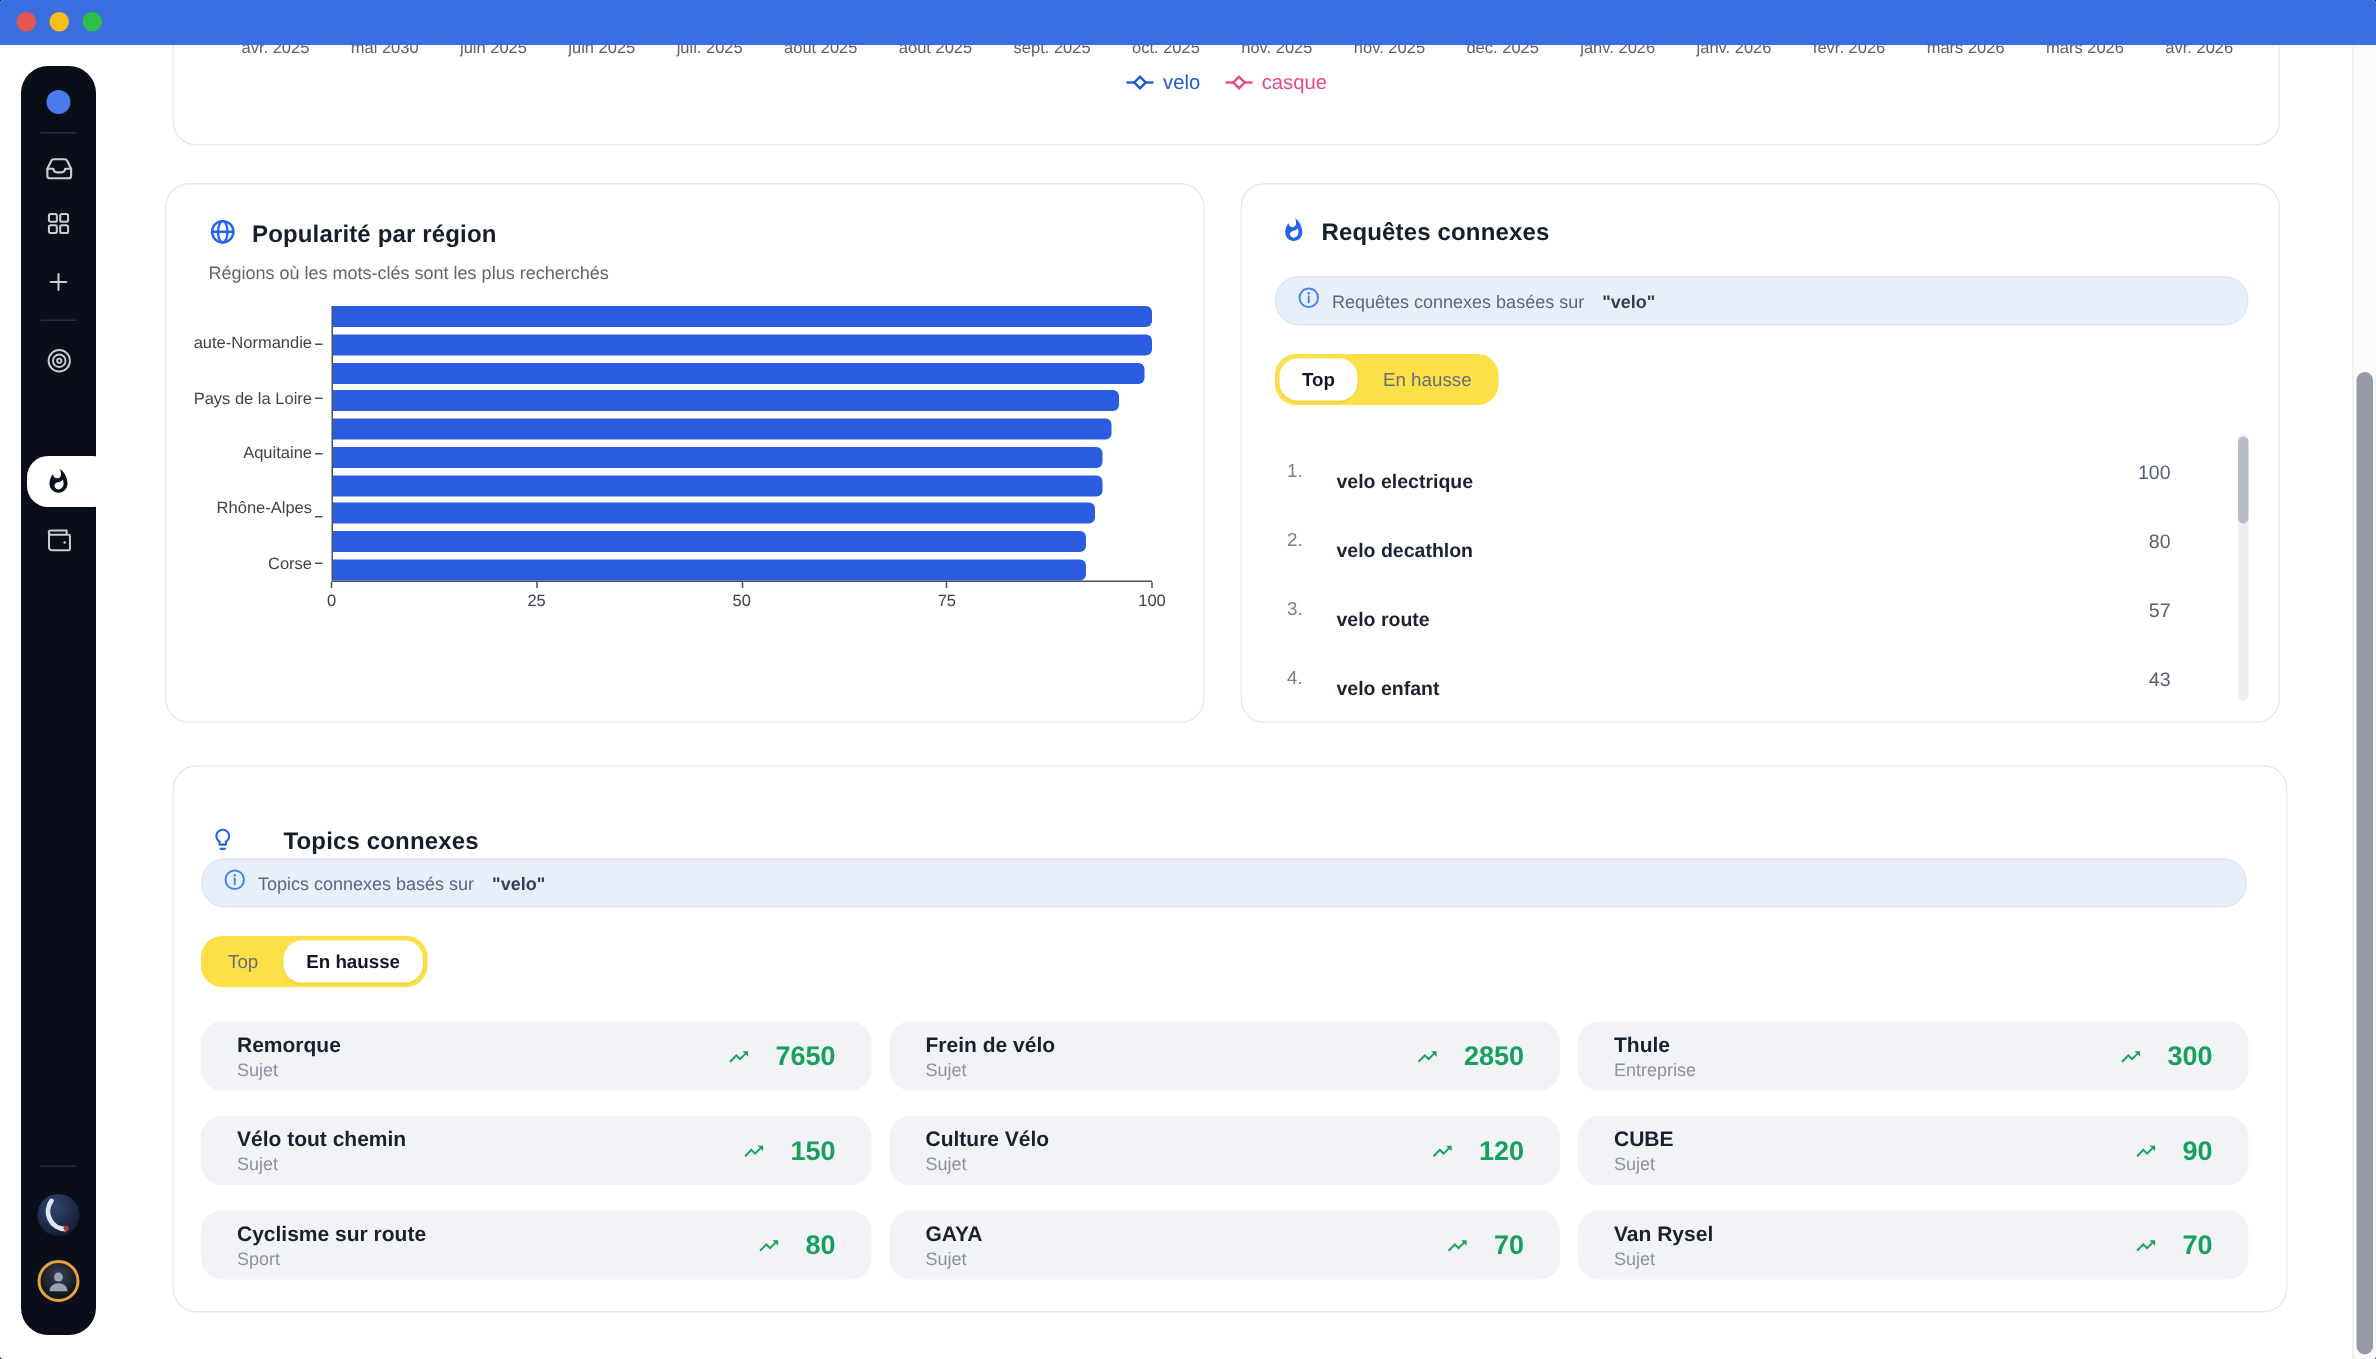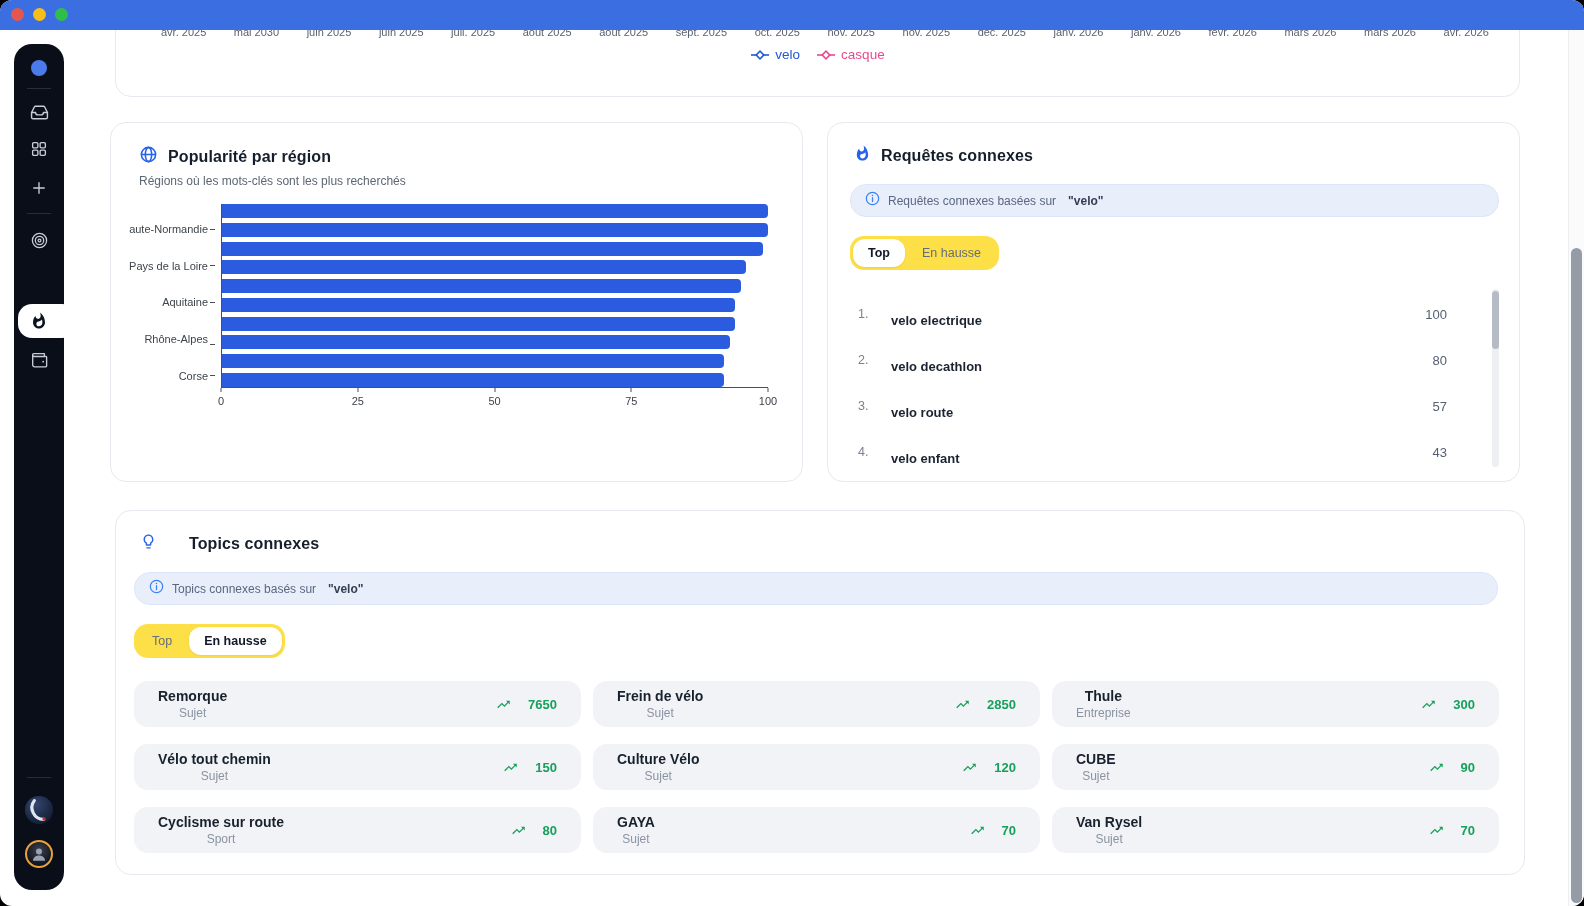--- a/index.html
+++ b/index.html
@@ -1,17 +1,17 @@
 <!DOCTYPE html>
 <html lang="fr"><head>
 <meta charset="utf-8">
 <style>
   * { margin:0; padding:0; box-sizing:border-box; }
   html,body { width:1584px; height:906px; background:#000; font-family:"Liberation Sans", sans-serif; overflow:hidden; }
-  .window { position:absolute; inset:0; border-radius:12px; overflow:hidden; background:#ffffff; }
+  .window { position:absolute; inset:0; border-radius:2px; overflow:hidden; background:#ffffff; }
 
   
   .titlebar { position:absolute; top:0; left:0; right:0; height:30px; background:#3b6fe1; z-index:9; }
   .tl { position:absolute; top:8px; width:13px; height:13px; border-radius:50%; }
   .tl.red{ left:11px; background:#e8554e; } .tl.yellow{ left:33px; background:#f6be17; } .tl.green{ left:55px; background:#2fbf48; }
 
   
   .sidebar { position:absolute; left:14px; top:44px; width:50px; height:846px; background:#0a0e18; border-radius:18px; z-index:5; }
   .sb-item { position:absolute; left:0; width:50px; height:32px; display:flex; align-items:center; justify-content:center; color:#c9cdd6; cursor:pointer; }
   .sb-item svg { display:block; }
@@ -63,28 +63,28 @@
   .q-list { position:absolute; left:0; top:168px; right:0; }
   .q-row { display:flex; align-items:center; height:46px; padding:0 72px 0 30px; cursor:pointer; }
   .q-rank { width:33px; font-size:12.5px; color:#7a828f; }
   .q-label { flex:1; font-size:13px; font-weight:700; color:#1b2330;margin-top:13px; }
   .q-value { font-size:13px; color:#566070; }
   .q-scroll-track { position:absolute; right:20px; top:166px; width:7px; height:178px; background:#edeff2; border-radius:4px; }
   .q-scroll-thumb { position:absolute; left:0; top:2px; width:7px; height:58px; background:#b6bcc5; border-radius:4px; cursor:pointer; }
 
   
   .topics-card { left:115px; top:510px; width:1410px; height:365px; }
-  .t-head { position:absolute; left:24px; top:22px;gap:32px; }
+  .t-head { position:absolute; left:24px; top:40px;gap:32px; }
   .t-banner { left:18px; width:1364px; top:61px; }
   .t-tabs { left:18px; top:113px; }
-  .t-grid { position:absolute; left:18px; top:170px; width:1365px; display:grid; grid-template-columns:447px 447px 447px; grid-column-gap:12px; grid-row-gap:17px;text-align:center; }
+  .t-grid { position:absolute; left:18px; top:170px; width:1365px; display:grid; grid-template-columns:447px 447px 447px; grid-column-gap:12px; grid-row-gap:17px; }
   .topic { height:46px; background:#f1f3f6; border-radius:14px; display:flex; align-items:center; justify-content:space-between; padding:0 24px; cursor:pointer; }
   .topic-name { font-size:14px; font-weight:700; color:#19212e; }
   .topic-type { font-size:12px; color:#8a93a2; margin-top:2px; }
-  .topic-val { display:flex; align-items:center; gap:17px; color:#17a05c; font-size:13px; font-weight:700; }
+  .topic-val { display:flex; align-items:center; gap:17px; color:#17a05c; font-size:18px; font-weight:700; }
 
   
   .main-scroll-track { position:absolute; right:0; top:30px; width:16px; bottom:0; background:#fbfbfc; border-left:1px solid #eceef1; z-index:8; }
   .main-scroll-thumb { position:absolute; left:2px; top:218px; width:11px; height:655px; background:#959ca6; border-radius:6px; cursor:pointer; }
 </style>
 </head>
 <body>
 
 <div class="window">
 

